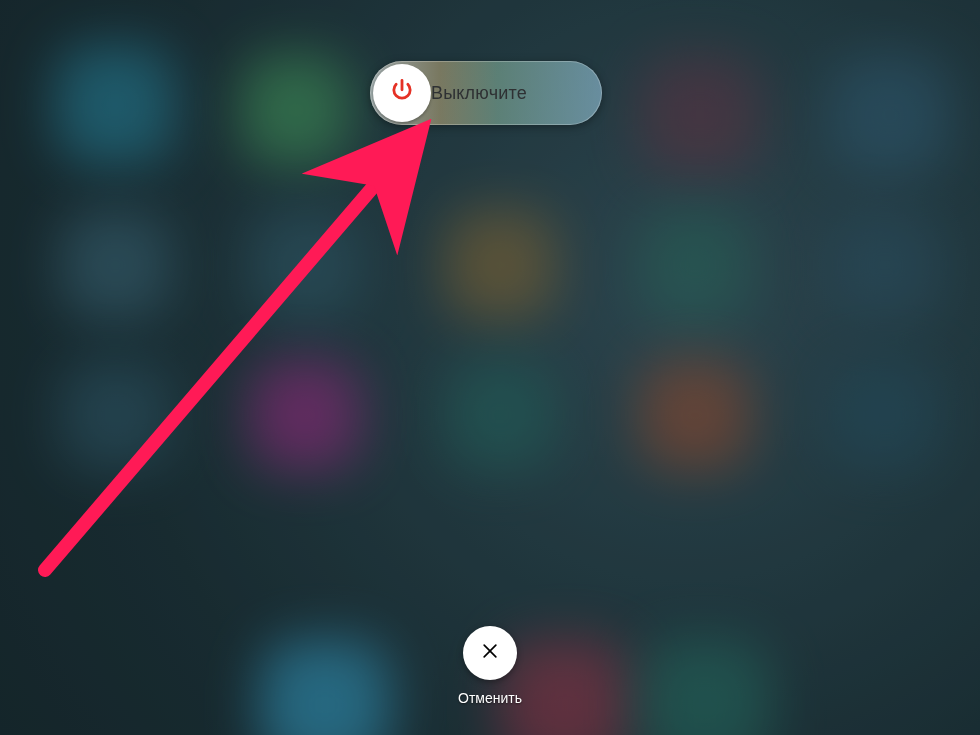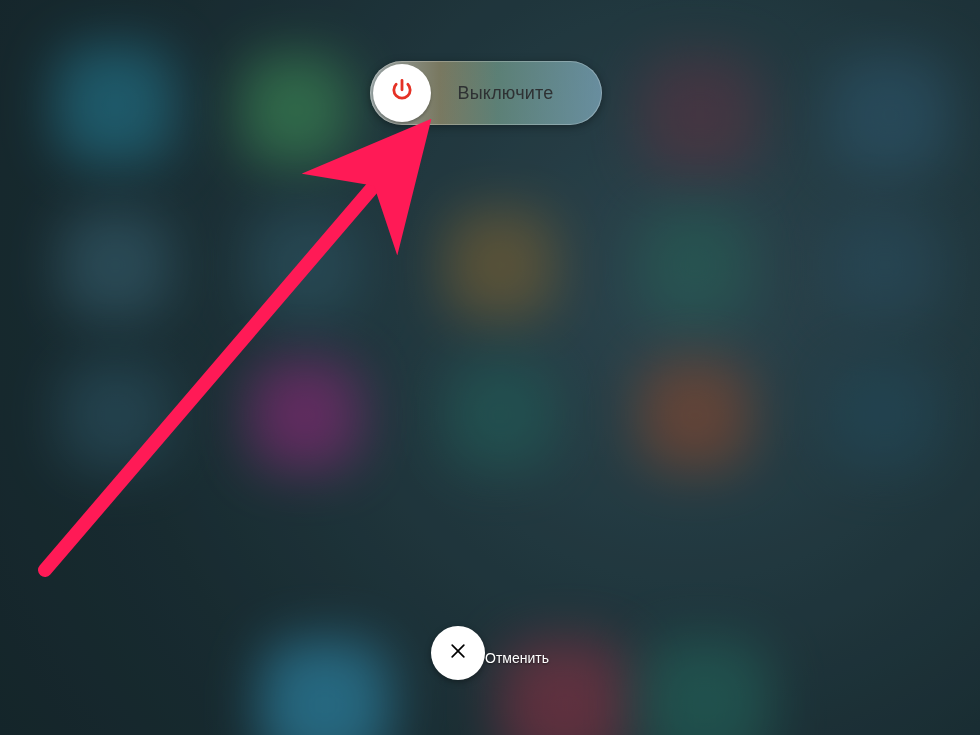--- a/index.html
+++ b/index.html
@@ -75,35 +75,34 @@
     border-radius: 50%;
     background: #ffffff;
     display: flex;
     align-items: center;
     justify-content: center;
     box-shadow: 0 2px 3px rgba(0,0,0,0.25);
   }
   .power-slider .knob svg { width: 28px; height: 28px; }
   .power-slider .label {
     flex: 1;
-    text-align: center;
     padding-right: 22px;
     font-size: 18px;
     color: #2e3133;
     letter-spacing: 0.2px;
   }
 
   
   .cancel-wrap {
     position: absolute;
     left: 50%;
     top: 626px;
     transform: translateX(-50%);
     display: flex;
-    flex-direction: row;
+    flex-direction: column;
     align-items: center;
   }
   .cancel-btn {
     width: 54px;
     height: 54px;
     border-radius: 50%;
     background: #ffffff;
     display: flex;
     align-items: center;
     justify-content: center;

